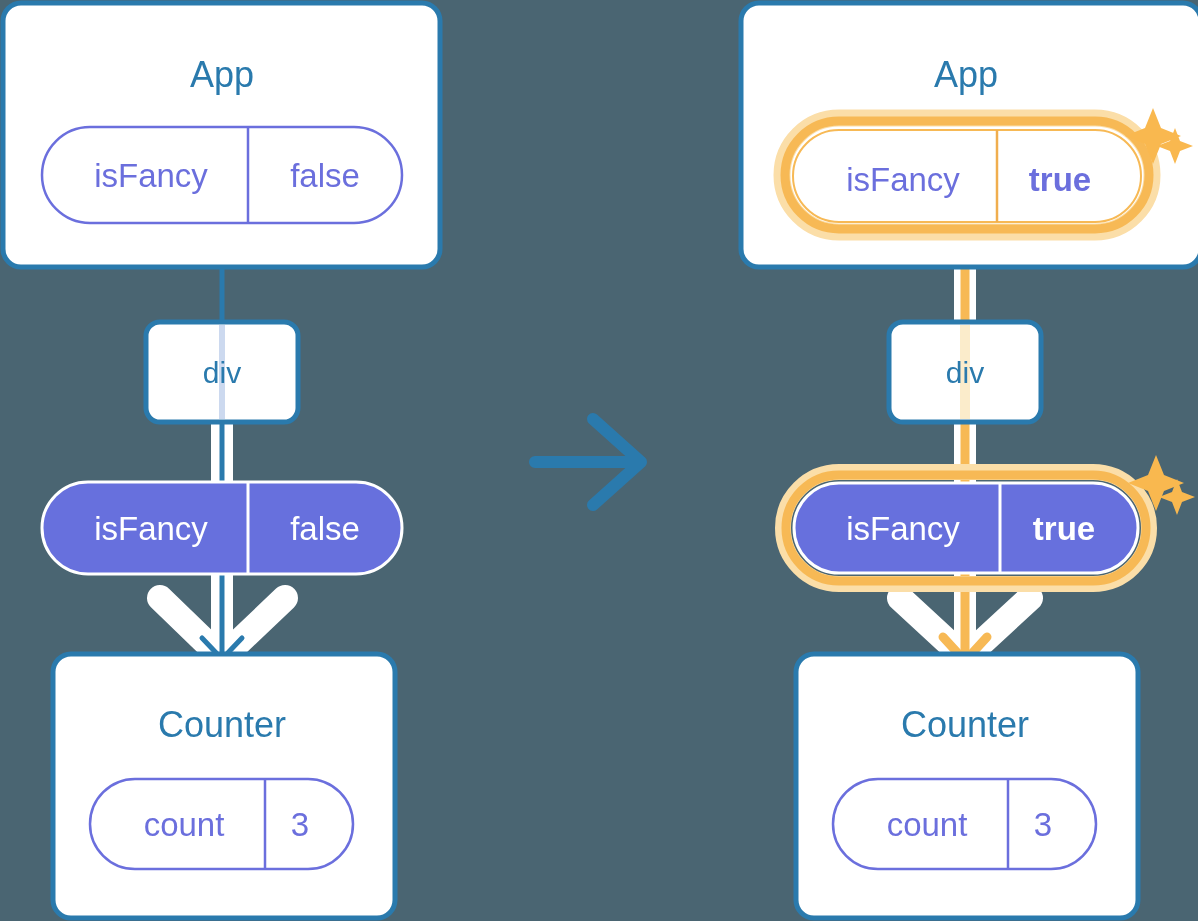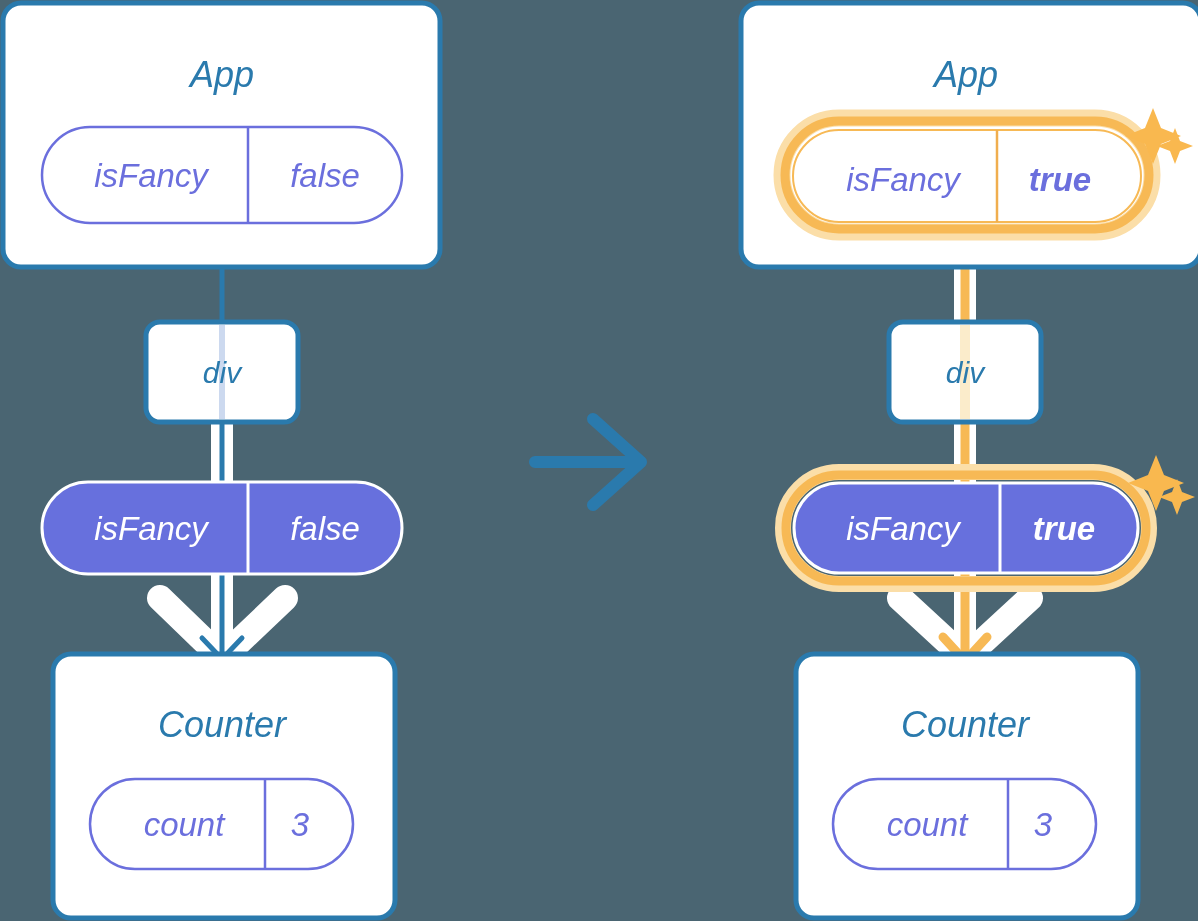--- a/index.html
+++ b/index.html
@@ -12,21 +12,20 @@
     width: 1198px;
     height: 921px;
     overflow: hidden;
     font-family: "Liberation Sans", sans-serif;
   }
   #stage {
     position: relative;
     width: 1198px;
     height: 912px;
     background: #4a6572;
-    font-style: italic;
   }
   svg.diagram {
     position: absolute;
     top: 0;
     left: 0;
     width: 1198px;
     height: 921px;
     display: block;
   }
   .card-title {

